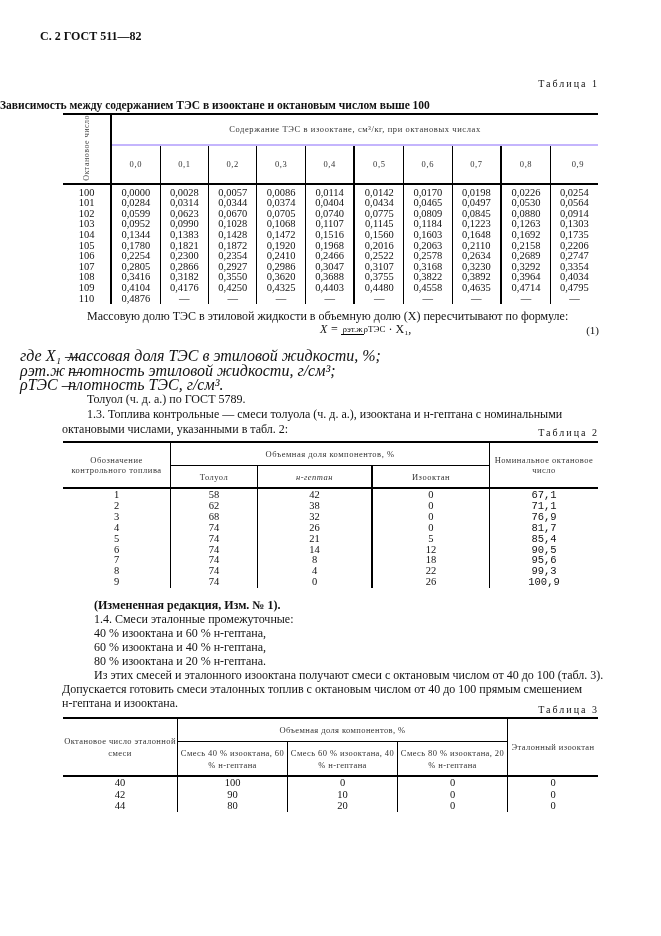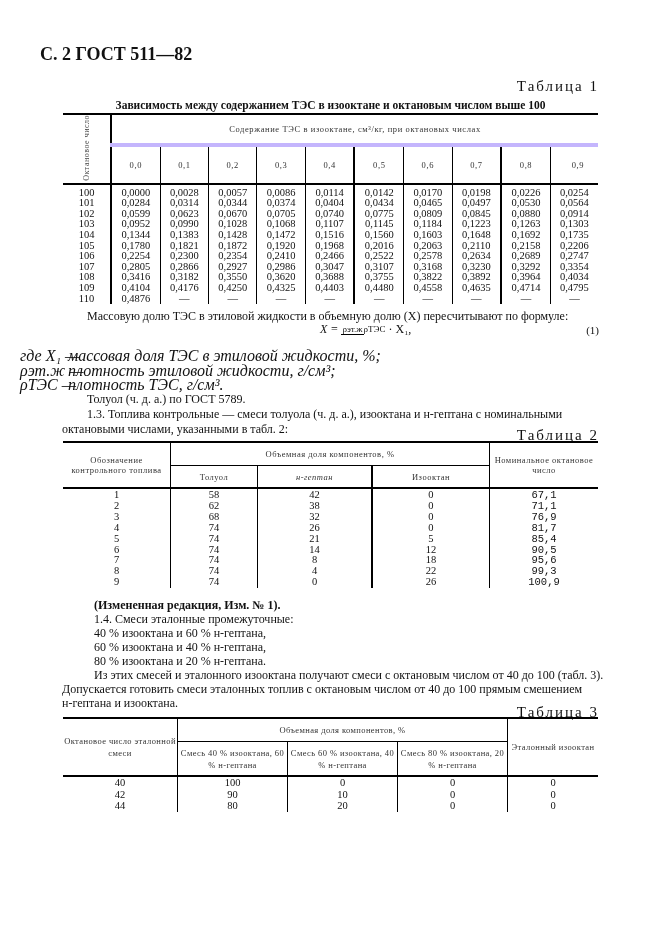--- a/index.html
+++ b/index.html
@@ -1,33 +1,33 @@
 <!DOCTYPE html>
 <html><head>
 <meta charset="utf-8">
 <style>
   html, body { margin: 0; padding: 0; background: #ffffff; }
   body {
     width: 661px; height: 936px; position: relative; overflow: hidden;
     font-family: "Liberation Serif", serif; color: #111;
   }
-  .page-header { position: absolute; left: 40px; top: 44px; font-size: 18px; font-weight: bold; }
-  .table-label { position: absolute; right: 62px; font-size: 15px; letter-spacing: 2px; margin-left: 45px; }
-  .table-title { position: absolute; left: 0; width: 661px; text-align: center; top: 99px; font-size: 11.5px; font-weight: bold; }
+  .page-header { position: absolute; left: 40px; top: 29px; font-size: 12px; font-weight: bold; }
+  .table-label { position: absolute; right: 62px; font-size: 10px; letter-spacing: 2px; margin-left: 45px; }
+  .table-title { position: absolute; left: 0; width: 661px; top: 99px; font-size: 11.5px; font-weight: bold; }
 
   table { border-collapse: collapse; position: absolute; font-family: "Liberation Serif", serif; }
   td, th { padding: 0; text-align: center; font-weight: normal; }
 
   
   #t1 { left: 63px; top: 113px; width: 535px; font-size: 10.5px; }
   #t1 .hdr-top { border-top: 2px solid #000; }
   #t1 .hsmall { font-size: 8.5px; letter-spacing: 0.6px; color: #333; }
   #t1 .oct-col { width: 47px; border-right: 2px solid #000; }
   #t1 .oct-col .vert { writing-mode: vertical-rl; transform: rotate(180deg); font-size: 8px; color: #444; letter-spacing: 0.5px; line-height: 9px; display: inline-block; }
-  #t1 .span-h { height: 26px; border-bottom: 4px solid #c4b5fd; }
+  #t1 .span-h { height: 26px; border-bottom: 2px solid #c4b5fd; }
   #t1 .sub-h { height: 33px; border-right: 1px solid #000; border-bottom: 2px solid #000; }
   #t1 .sub-h.thick { border-right: 2px solid #000; border-radius: 7px; }
   #t1 .sub-h.last { border-right: none; padding-left: 7px; }
   #t1 tbody td { line-height: 10.6px; height: 10.6px; border-right: 1px solid #000; }
   #t1 tbody td.thick { border-right: 2px solid #000; }
   #t1 tbody td.last { border-right: none; }
   #t1 tbody td.oct { border-right: 2px solid #000; }
   #t1 tbody tr:first-child td { padding-top: 3px; }
 
   .para { position: absolute; font-size: 12px; line-height: 14px; white-space: nowrap; }

